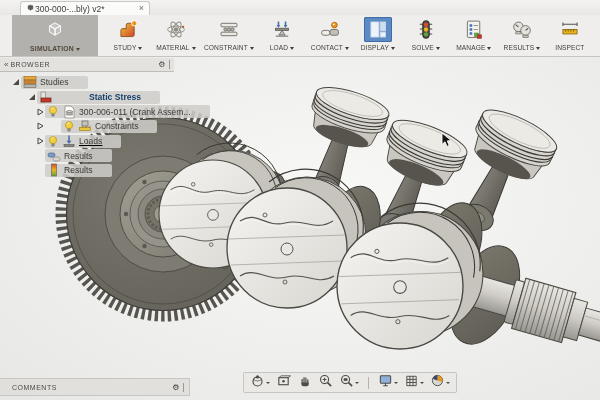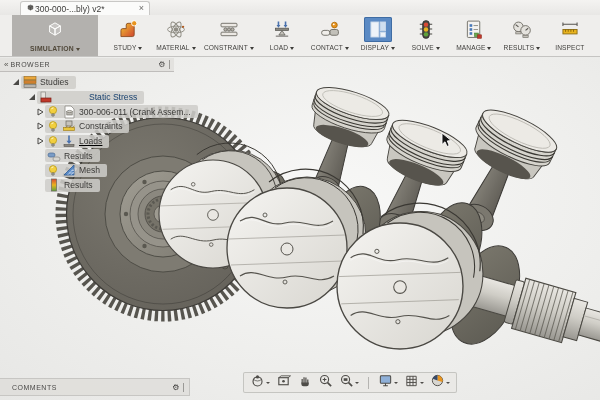--- a/index.html
+++ b/index.html
@@ -41,22 +41,22 @@
            font-size:7px;color:#4b4a48;letter-spacing:.5px;padding:0 4px;
            border-bottom:1px solid rgba(175,174,171,.7);}
   .bcollapse{font-size:8px;color:#55544f;margin-right:3px;letter-spacing:-1px;}
   .btitle{flex:1;}
   .bgear{font-size:8px;color:#4b4a48;margin-right:3px;}
   .bdiv{width:1px;height:9px;background:#9a9996;}
   .tree{padding-top:3px;}
   .trow{display:flex;align-items:center;height:14.7px;}
   .expand{width:11px;flex:none;display:flex;justify-content:center;align-items:center;}
   .pill{display:flex;align-items:center;gap:3px;background:rgba(206,205,201,.86);border-radius:2px;
-        padding:0 7px 0 2px;height:13px;font-size:8.6px;color:#3b3a38;white-space:nowrap;}
-  .pill.bold{font-weight:normal;color:#17406e;gap:36px;}
+        padding:0 19px 0 2px;height:13px;font-size:8.6px;color:#3b3a38;white-space:nowrap;}
+  .pill.bold{font-weight:bold;color:#17406e;gap:36px;}
   .ticon{width:14px;height:14px;flex:none;}
   .bulb{width:12px;height:13px;flex:none;}
 
   
   .navbar{position:absolute;left:243px;bottom:7px;height:19px;background:rgba(233,232,229,.92);
           border:1px solid rgba(188,187,184,.8);border-radius:2px;display:flex;align-items:center;
           padding:0 6px;gap:6px;}
   .nbtn{display:flex;align-items:center;gap:1px;}
   .nsep{width:1px;height:12px;background:#b5b4b1;margin:0 3px;}
   .ncrt{width:0;height:0;border-left:2px solid transparent;border-right:2px solid transparent;
@@ -427,21 +427,21 @@
                   <path d="M4.5 4.2 a2 2 0 0 1 2-1.4" stroke="#fff" stroke-width=".8" fill="none"></path>
                 </svg></span>
               <span class="ticon"><svg width="14" height="14" viewBox="0 0 14 14">
                   <path d="M3 1 h6 l3 3 v9 H3 Z" fill="#fdfdfc" stroke="#8a8884" stroke-width=".8"></path>
                   <rect x="4.8" y="6.5" width="5.4" height="3.5" fill="#b8b6b0" stroke="#6b6860" stroke-width=".6"></rect>
                   <ellipse cx="7.5" cy="6.5" rx="2.7" ry="1.1" fill="#d5d3cc" stroke="#6b6860" stroke-width=".6"></ellipse>
                 </svg></span>
               <span>300-006-011 (Crank Assem...</span>
             </span>
           </div>
-          <div class="trow" style="margin-left: 34px;">
+          <div class="trow" style="margin-left: 34px; gap: 16px;">
             <span class="expand">
               <svg width="8" height="8" viewBox="0 0 8 8">
                 <polygon points="2,1 7,4 2,7" fill="none" stroke="#4a4946" stroke-width="1"></polygon>
               </svg>
             </span>
             <span class="pill">
               <span class="bulb"><svg width="12" height="13" viewBox="0 0 12 13">
                   <circle cx="6" cy="5.2" r="3.6" fill="#f2cf3e" stroke="#b89a1e" stroke-width=".8"></circle>
                   <rect x="4.7" y="8.8" width="2.6" height="2.4" rx=".6" fill="#9a9890" stroke="#6b6860" stroke-width=".5"></rect>
                   <path d="M4.5 4.2 a2 2 0 0 1 2-1.4" stroke="#fff" stroke-width=".8" fill="none"></path>
@@ -475,35 +475,20 @@
             </span>
           </div>
           <div class="trow" style="margin-left: 34px;">
             <span class="expand"></span>
             <span class="pill">
               <span class="ticon"><svg width="14" height="14" viewBox="0 0 14 14">
                   <rect x="1" y="4" width="7" height="4" rx="2" fill="#7a9cc6" stroke="#4a6b94" stroke-width=".7"></rect>
                   <rect x="6" y="8" width="7" height="4" rx="2" fill="#d8d6d0" stroke="#8a8884" stroke-width=".7"></rect>
                 </svg></span>
               <span>Results</span>
-            </span>
-          </div>
-          <div class="trow" style="margin-left: 34px;">
-            <span class="expand"></span>
-            <span class="pill">
-              <span class="bulb"><svg width="12" height="13" viewBox="0 0 12 13">
-                  <circle cx="6" cy="5.2" r="3.6" fill="#f2cf3e" stroke="#b89a1e" stroke-width=".8"></circle>
-                  <rect x="4.7" y="8.8" width="2.6" height="2.4" rx=".6" fill="#9a9890" stroke="#6b6860" stroke-width=".5"></rect>
-                  <path d="M4.5 4.2 a2 2 0 0 1 2-1.4" stroke="#fff" stroke-width=".8" fill="none"></path>
-                </svg></span>
-              <span class="ticon"><svg width="14" height="14" viewBox="0 0 14 14">
-                  <polygon points="2,12 12,12 12,2" fill="#5a8ac6" stroke="#2f5a94" stroke-width=".8"></polygon>
-                  <path d="M5.5 12 L12 5.5 M8.8 12 L12 8.8 M7 10 l5-0 M9.5 7.5 l2.5 0" stroke="#dce8f5" stroke-width=".6" fill="none"></path>
-                </svg></span>
-              <span>Mesh</span>
             </span>
           </div>
           <div class="trow" style="margin-left: 34px;">
             <span class="expand"></span>
             <span class="pill">
               <span class="ticon"><svg width="14" height="14" viewBox="0 0 14 14">
                   <defs>
                     <linearGradient id="gRYG" x1="0" y1="0" x2="0" y2="1">
                       <stop offset="0" stop-color="#d94a33"></stop>
                       <stop offset=".5" stop-color="#e9b41f"></stop>

